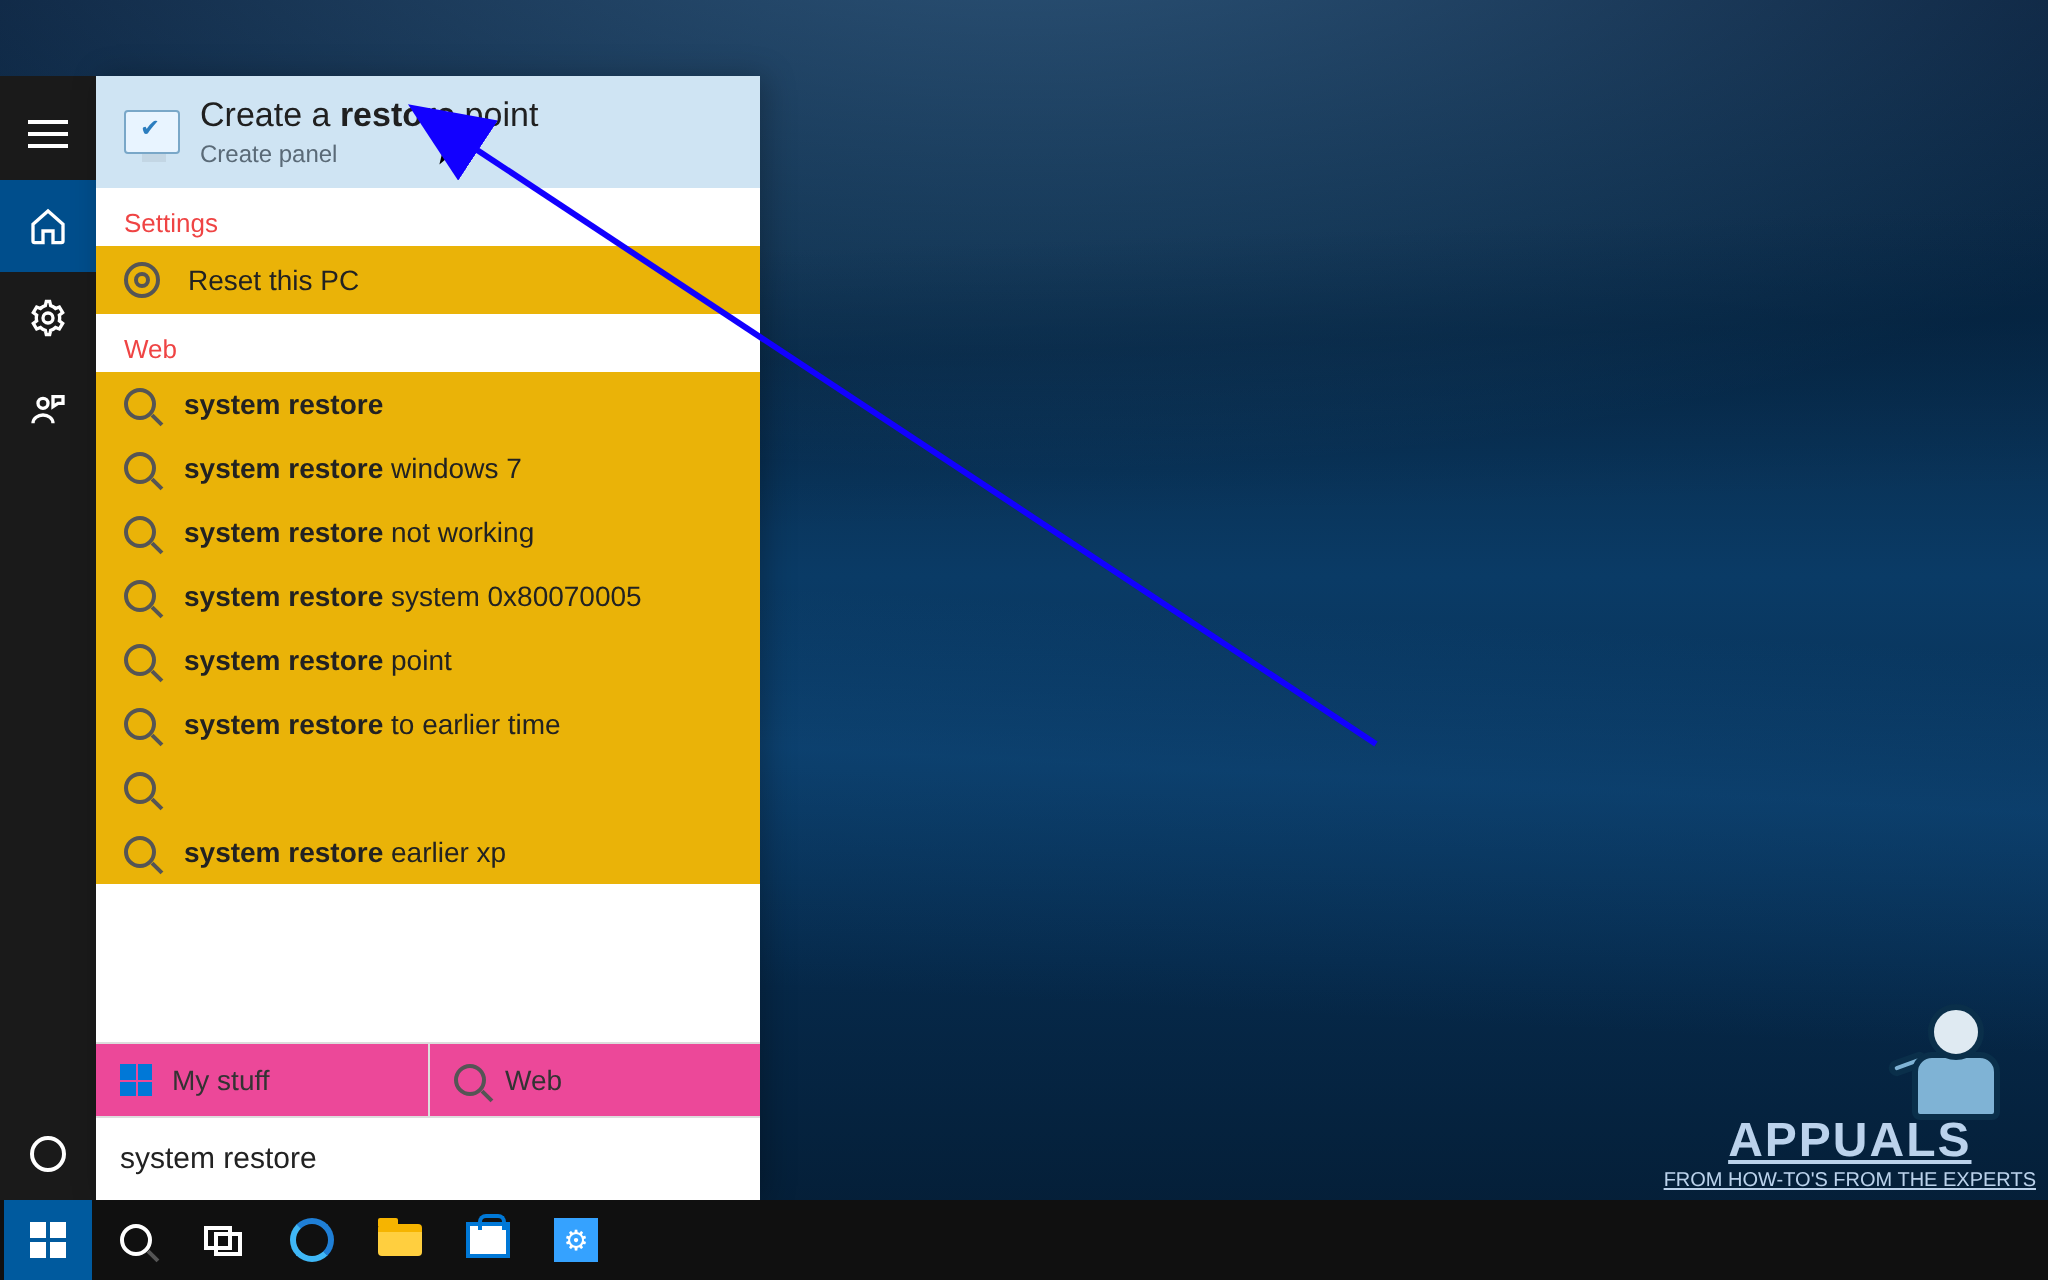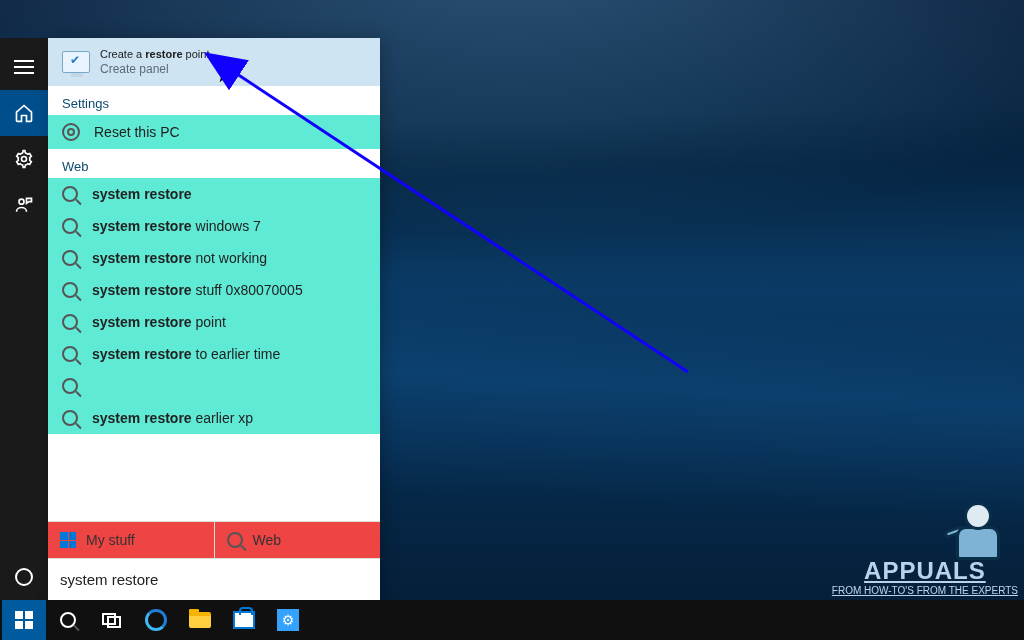--- a/index.html
+++ b/index.html
@@ -63,38 +63,38 @@
     box-shadow: 3px 0 14px rgba(0,0,0,0.25);
   }
 
   .best-match {
     background:#cfe4f3; padding:10px 14px 10px 14px; display:flex; gap:10px; align-items:center;
     position:relative;
   }
   .monitor-icon { width:28px; height:22px; background:#e8f4ff; border:1px solid #79a7c8; border-radius:2px; position:relative; }
   .monitor-icon::after { content:""; position:absolute; left:8px; bottom:-5px; width:12px; height:4px; background:#c3d6e4; }
   .monitor-icon::before { content:"✔"; position:absolute; left:7px; top:1px; font-size:12px; color:#2b7dbf; }
-  .best-title { font-size:11px; color:#202020; }
+  .best-title { font-size:17px; color:#202020; }
   .best-title .q { font-weight:600; }
   .best-sub { font-size:12px; color:#5a6a77; margin-top:2px; }
   .cursor-glyph { position:absolute; left:168px; top:26px; font-size:18px; color:#000; transform:rotate(-15deg); pointer-events:none;}
 
-  .section-header { font-size:13px; color:#0c4a6e; padding:10px 14px 4px; background:#fff; font-weight:400;}
-  .list { background:#5eead4; }
+  .section-header { font-size:13px; color:#ef4444; padding:10px 14px 4px; background:#fff; font-weight:400;}
+  .list { background:#eab308; }
   .row { display:flex; align-items:center; gap:14px; padding:8px 14px; font-size:14px; color:#222; }
   .magnify { width:16px; height:16px; border:2px solid #555; border-radius:50%; position:relative; }
   .magnify::after { content:""; position:absolute; width:7px; height:2px; background:#555; right:-6px; bottom:-3px; transform:rotate(45deg); }
   .gear { width:18px; height:18px; border:2px solid #555; border-radius:50%; position:relative; }
   .gear::before { content:""; position:absolute; inset:3px; border:2px solid #555; border-radius:50%; }
   .sugg .q { font-weight:700; }
   .sugg .rest { font-weight:400; }
 
   .panel-spacer { flex:1; background:#fff; }
 
-  .scope-row { display:flex; border-top:1px solid #ddd; background:#ef4444; }
+  .scope-row { display:flex; border-top:1px solid #ddd; background:#ec4899; }
   .scope-btn { flex:1; border-right:1px solid #ddd; padding:10px 12px; display:flex; align-items:center; gap:10px; font-size:14px; color:#333; }
   .scope-btn:last-child { border-right:none; }
   .winlogo2 { width:16px; height:16px; display:grid; grid-template-columns:1fr 1fr; grid-template-rows:1fr 1fr; gap:1px; }
   .winlogo2 span { background:#0078d7; }
 
   .search-box { border-top:1px solid #ddd; background:#fff; padding:0 12px; height:42px; display:flex; align-items:center; }
   .search-box input { border:none; outline:none; width:100%; font-size:15px; color:#222; background:transparent; }
 
   
   .annotation { position:absolute; pointer-events:none; }
@@ -170,21 +170,21 @@
     <div class="row sugg">
         <span class="magnify"></span>
         <span><span class="q">system restore</span><span class="rest"> windows 7</span></span>
       </div>
     <div class="row sugg">
         <span class="magnify"></span>
         <span><span class="q">system restore</span><span class="rest"> not working</span></span>
       </div>
     <div class="row sugg">
         <span class="magnify"></span>
-        <span><span class="q">system restore</span><span class="rest"> stuff 0x80070005</span></span>
+        <span><span class="q">system restore</span><span class="rest"> system 0x80070005</span></span>
       </div>
     <div class="row sugg">
         <span class="magnify"></span>
         <span><span class="q">system restore</span><span class="rest"> point</span></span>
       </div>
     <div class="row sugg">
         <span class="magnify"></span>
         <span><span class="q">system restore</span><span class="rest"> to earlier time</span></span>
       </div>
     <div class="row sugg">

